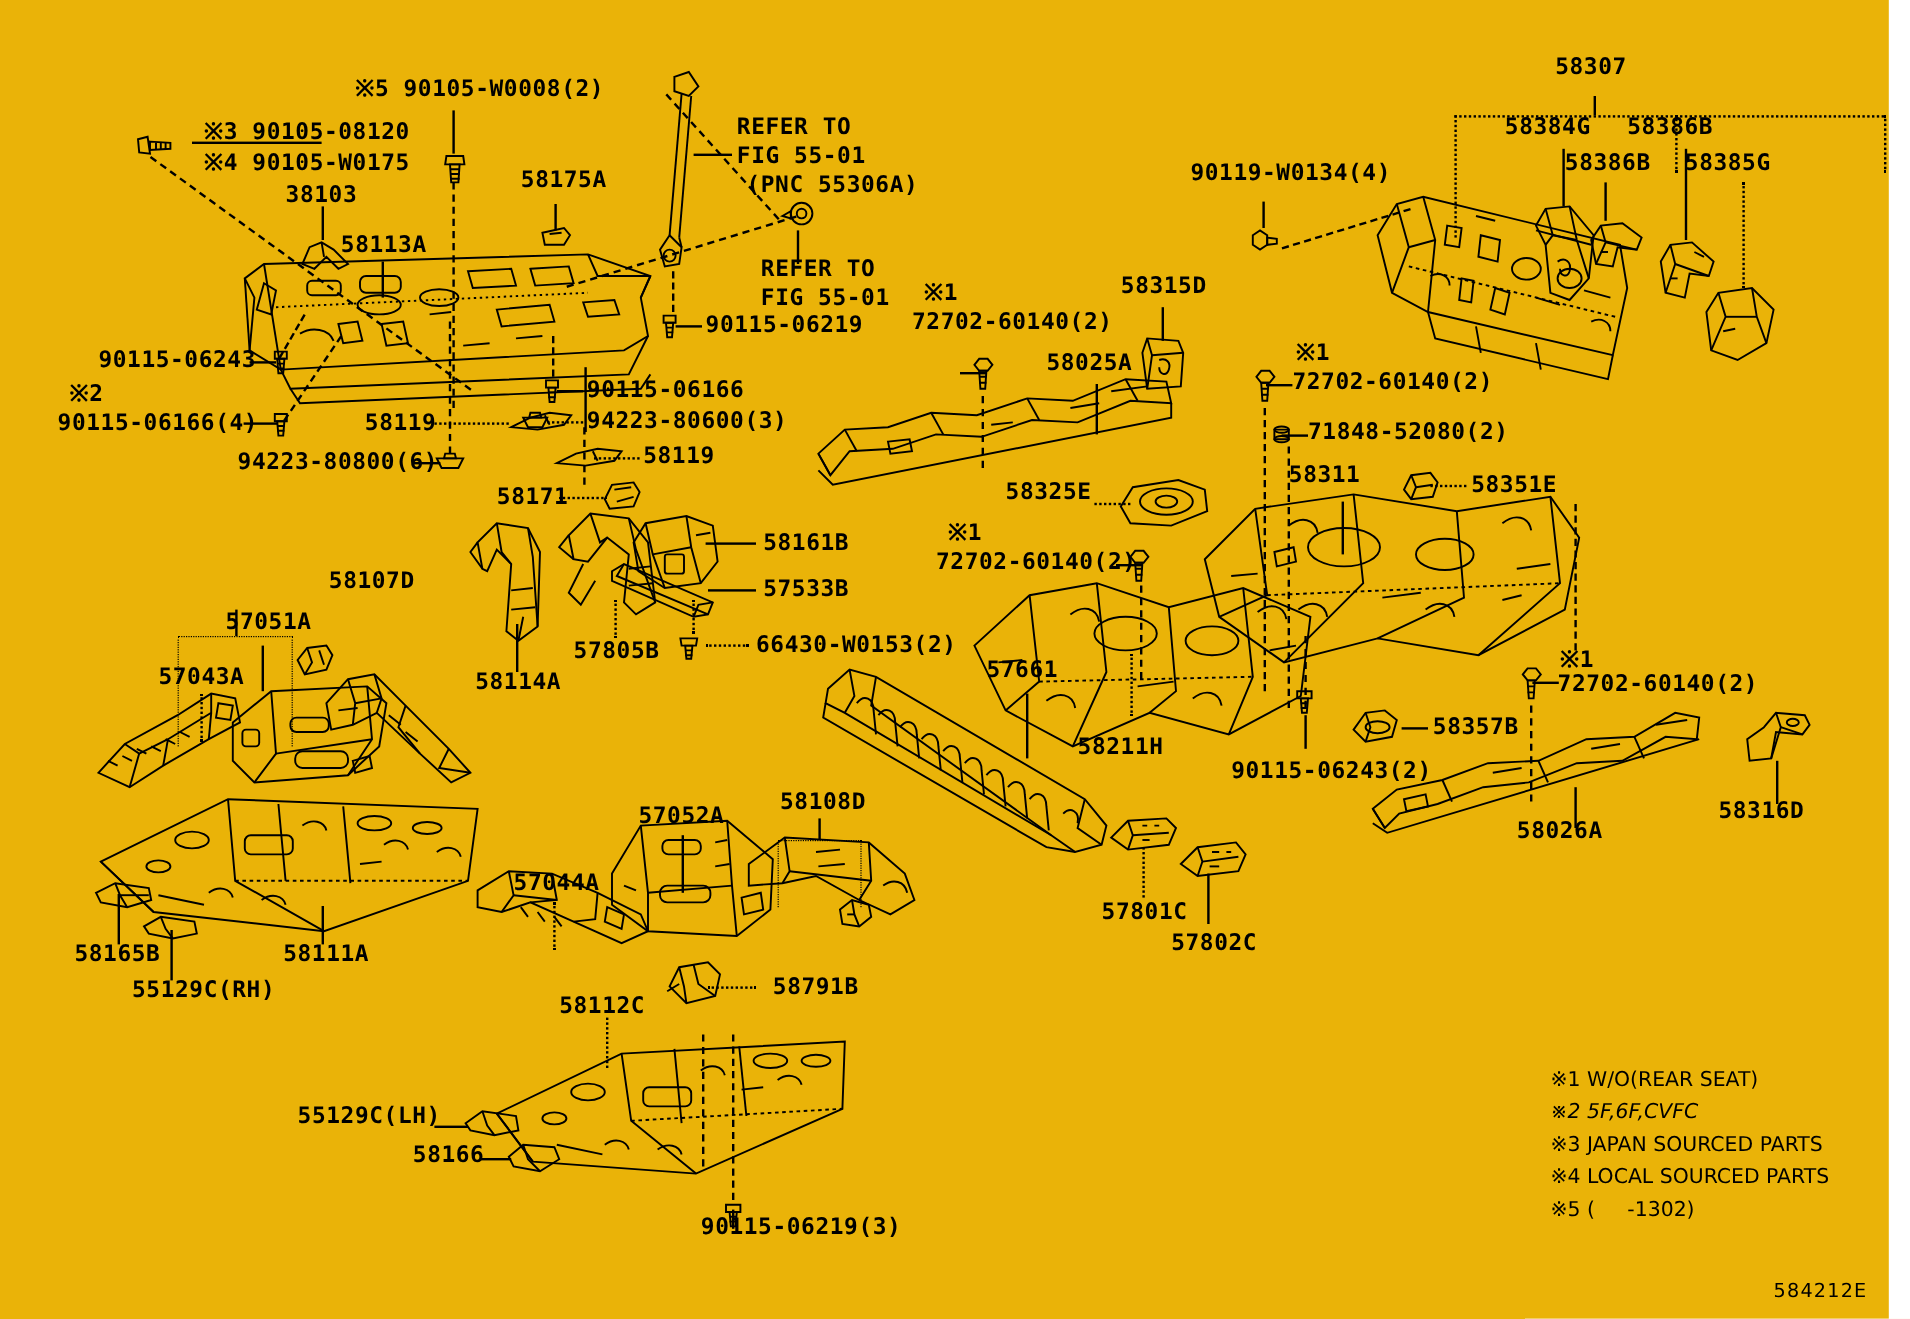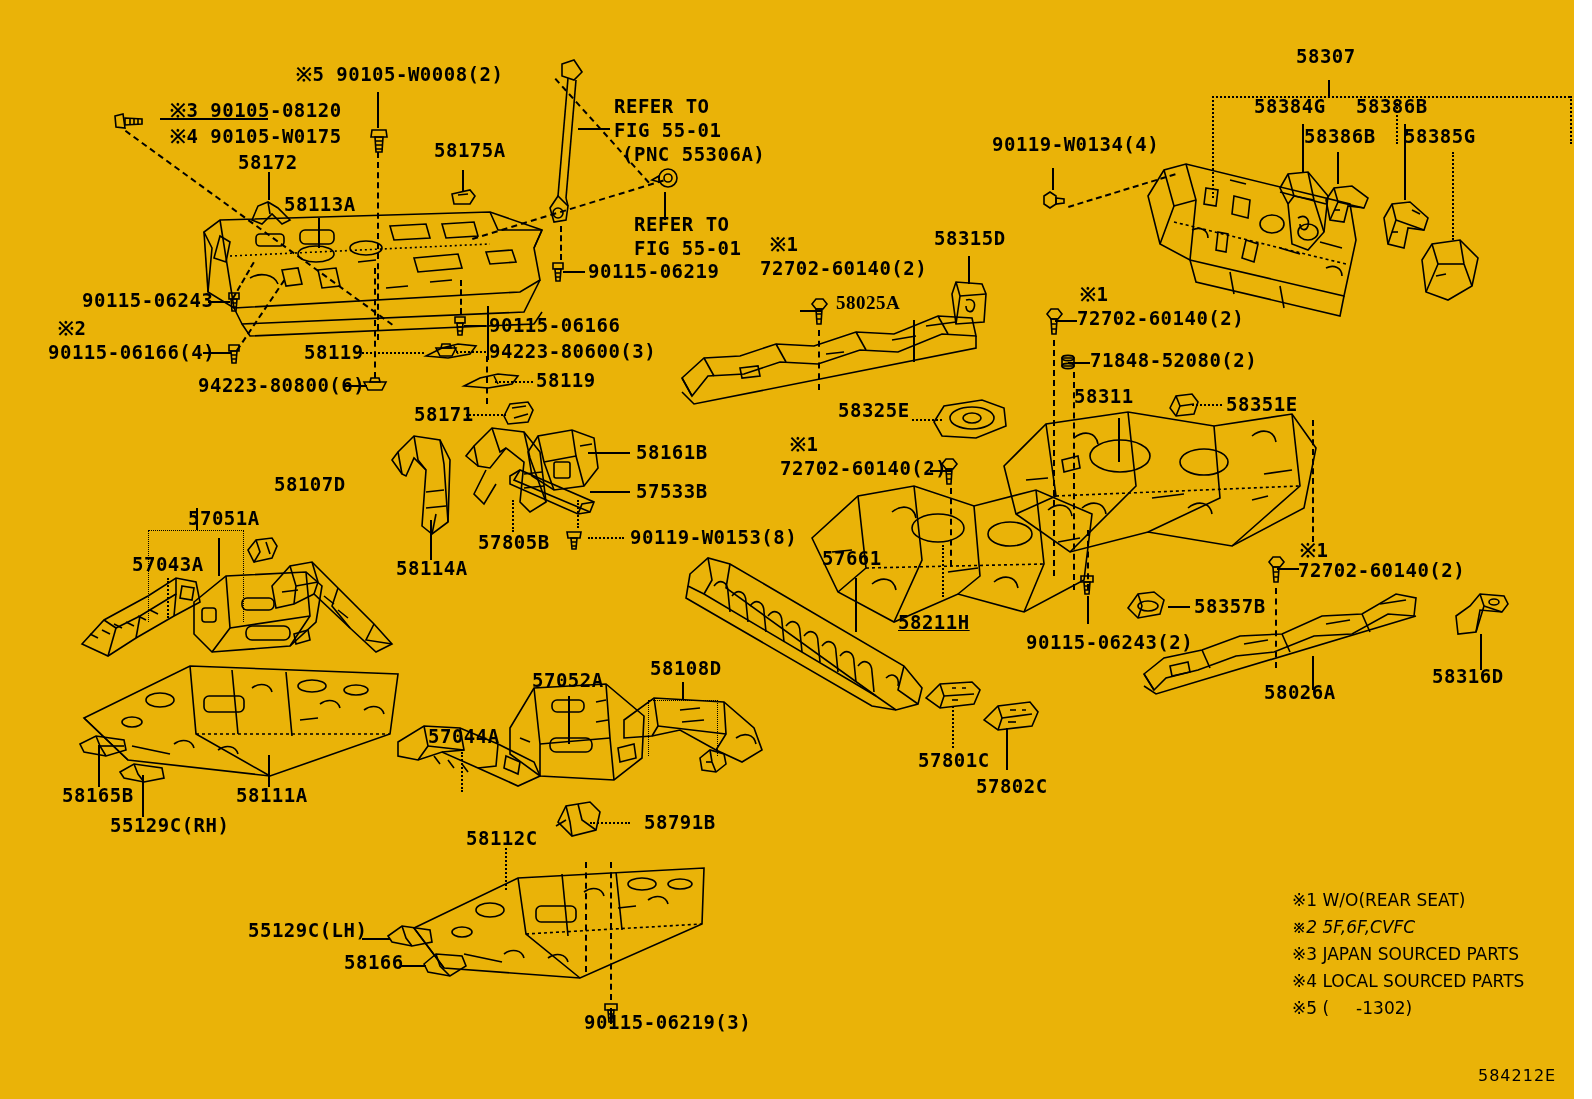--- a/index.html
+++ b/index.html
@@ -916,21 +916,21 @@
       <path d="M20 14 L30 2 L54 4 L58 12 L52 20 L30 18 L26 40 L8 42 L6 24 Z"></path>
       <path d="M30 2 L34 14 L26 40"></path>
       <path d="M34 14 L52 20"></path>
       <ellipse cx="44" cy="10" rx="5" ry="3"></ellipse>
     </svg>
   </div>
 
   <div class="lbl" style="left:296px; top:64px;">※5 90105-W0008(2)</div>
   <div class="lbl" style="left:170px; top:100px;">※3 90105-08120</div>
   <div class="lbl" style="left:170px; top:126px;">※4 90105-W0175</div>
-  <div class="lbl" style="left:238px; top:152px;">58172</div>
+  <div class="lbl" style="left:238px; top:152px;">38103</div>
   <div class="lbl" style="left:434px; top:140px;">58175A</div>
   <div class="lbl" style="left:284px; top:194px;">58113A</div>
 
   <div class="lbl" style="left:82px;  top:290px;">90115-06243</div>
   <div class="lbl" style="left:58px;  top:318px;">※2</div>
   <div class="lbl" style="left:48px;  top:342px;">90115-06166(4)</div>
   <div class="lbl" style="left:198px; top:375px;">94223-80800(6)</div>
   <div class="lbl" style="left:304px; top:342px;">58119</div>
 
   <div class="lbl" style="left:588px; top:261px;">90115-06219</div>
@@ -939,45 +939,45 @@
   <div class="lbl" style="left:536px; top:370px;">58119</div>
   <div class="lbl" style="left:414px; top:404px;">58171</div>
 
   <div class="lbl" style="left:636px; top:442px;text-align:center;">58161B</div>
   <div class="lbl" style="left:636px; top:481px;">57533B</div>
   <div class="lbl" style="left:274px; top:474px;">58107D</div>
   <div class="lbl" style="left:188px; top:508px;">57051A</div>
   <div class="lbl" style="left:132px; top:554px;">57043A</div>
   <div class="lbl" style="left:396px; top:558px;">58114A</div>
   <div class="lbl" style="left:478px; top:532px;text-align:center;">57805B</div>
-  <div class="lbl" style="left:630px; top:527px;">90119-W0153(8)</div>
+  <div class="lbl" style="left:630px; top:527px;">66430-W0153(2)</div>
 
   <div class="lbl" style="left:62px;  top:785px;">58165B</div>
   <div class="lbl" style="left:236px; top:785px;">58111A</div>
   <div class="lbl" style="left:110px; top:815px;">55129C(RH)</div>
 
   <div class="lbl" style="left:532px; top:670px;">57052A</div>
   <div class="lbl" style="left:428px; top:726px;">57044A</div>
   <div class="lbl" style="left:650px; top:658px;">58108D</div>
   <div class="lbl" style="left:644px; top:812px;">58791B</div>
 
   <div class="lbl" style="left:466px; top:828px;">58112C</div>
   <div class="lbl" style="left:248px; top:920px;">55129C(LH)</div>
   <div class="lbl" style="left:344px; top:952px;">58166</div>
   <div class="lbl" style="left:584px; top:1012px;">90115-06219(3)</div>
 
   <div class="lbl" style="left:770px; top:234px;">※1</div>
   <div class="lbl" style="left:760px; top:258px;">72702-60140(2)</div>
   <div class="lbl" style="left:934px; top:228px;">58315D</div>
-  <div class="lbl" style="left:836px; top:292px;font-family:Liberation Serif, serif;">58025A</div>
+  <div class="lbl" style="left:872px; top:292px;">58025A</div>
   <div class="lbl" style="left:838px; top:400px;">58325E</div>
   <div class="lbl" style="left:790px; top:434px;">※1</div>
   <div class="lbl" style="left:780px; top:458px;">72702-60140(2)</div>
   <div class="lbl" style="left:822px; top:548px;">57661</div>
-  <div class="lbl" style="left:898px; top:612px;text-decoration:underline;">58211H</div>
+  <div class="lbl" style="left:898px; top:612px;">58211H</div>
   <div class="lbl" style="left:918px; top:750px;">57801C</div>
   <div class="lbl" style="left:976px; top:776px;">57802C</div>
   <div class="lbl" style="left:1026px; top:632px;">90115-06243(2)</div>
 
   <div class="lbl" style="left:992px; top:134px;">90119-W0134(4)</div>
   <div class="lbl" style="left:1296px; top:46px;">58307</div>
   <div class="lbl" style="left:1254px; top:96px;">58384G</div>
   <div class="lbl" style="left:1356px; top:96px;">58386B</div>
   <div class="lbl" style="left:1304px; top:126px;">58386B</div>
   <div class="lbl" style="left:1404px; top:126px;">58385G</div>

